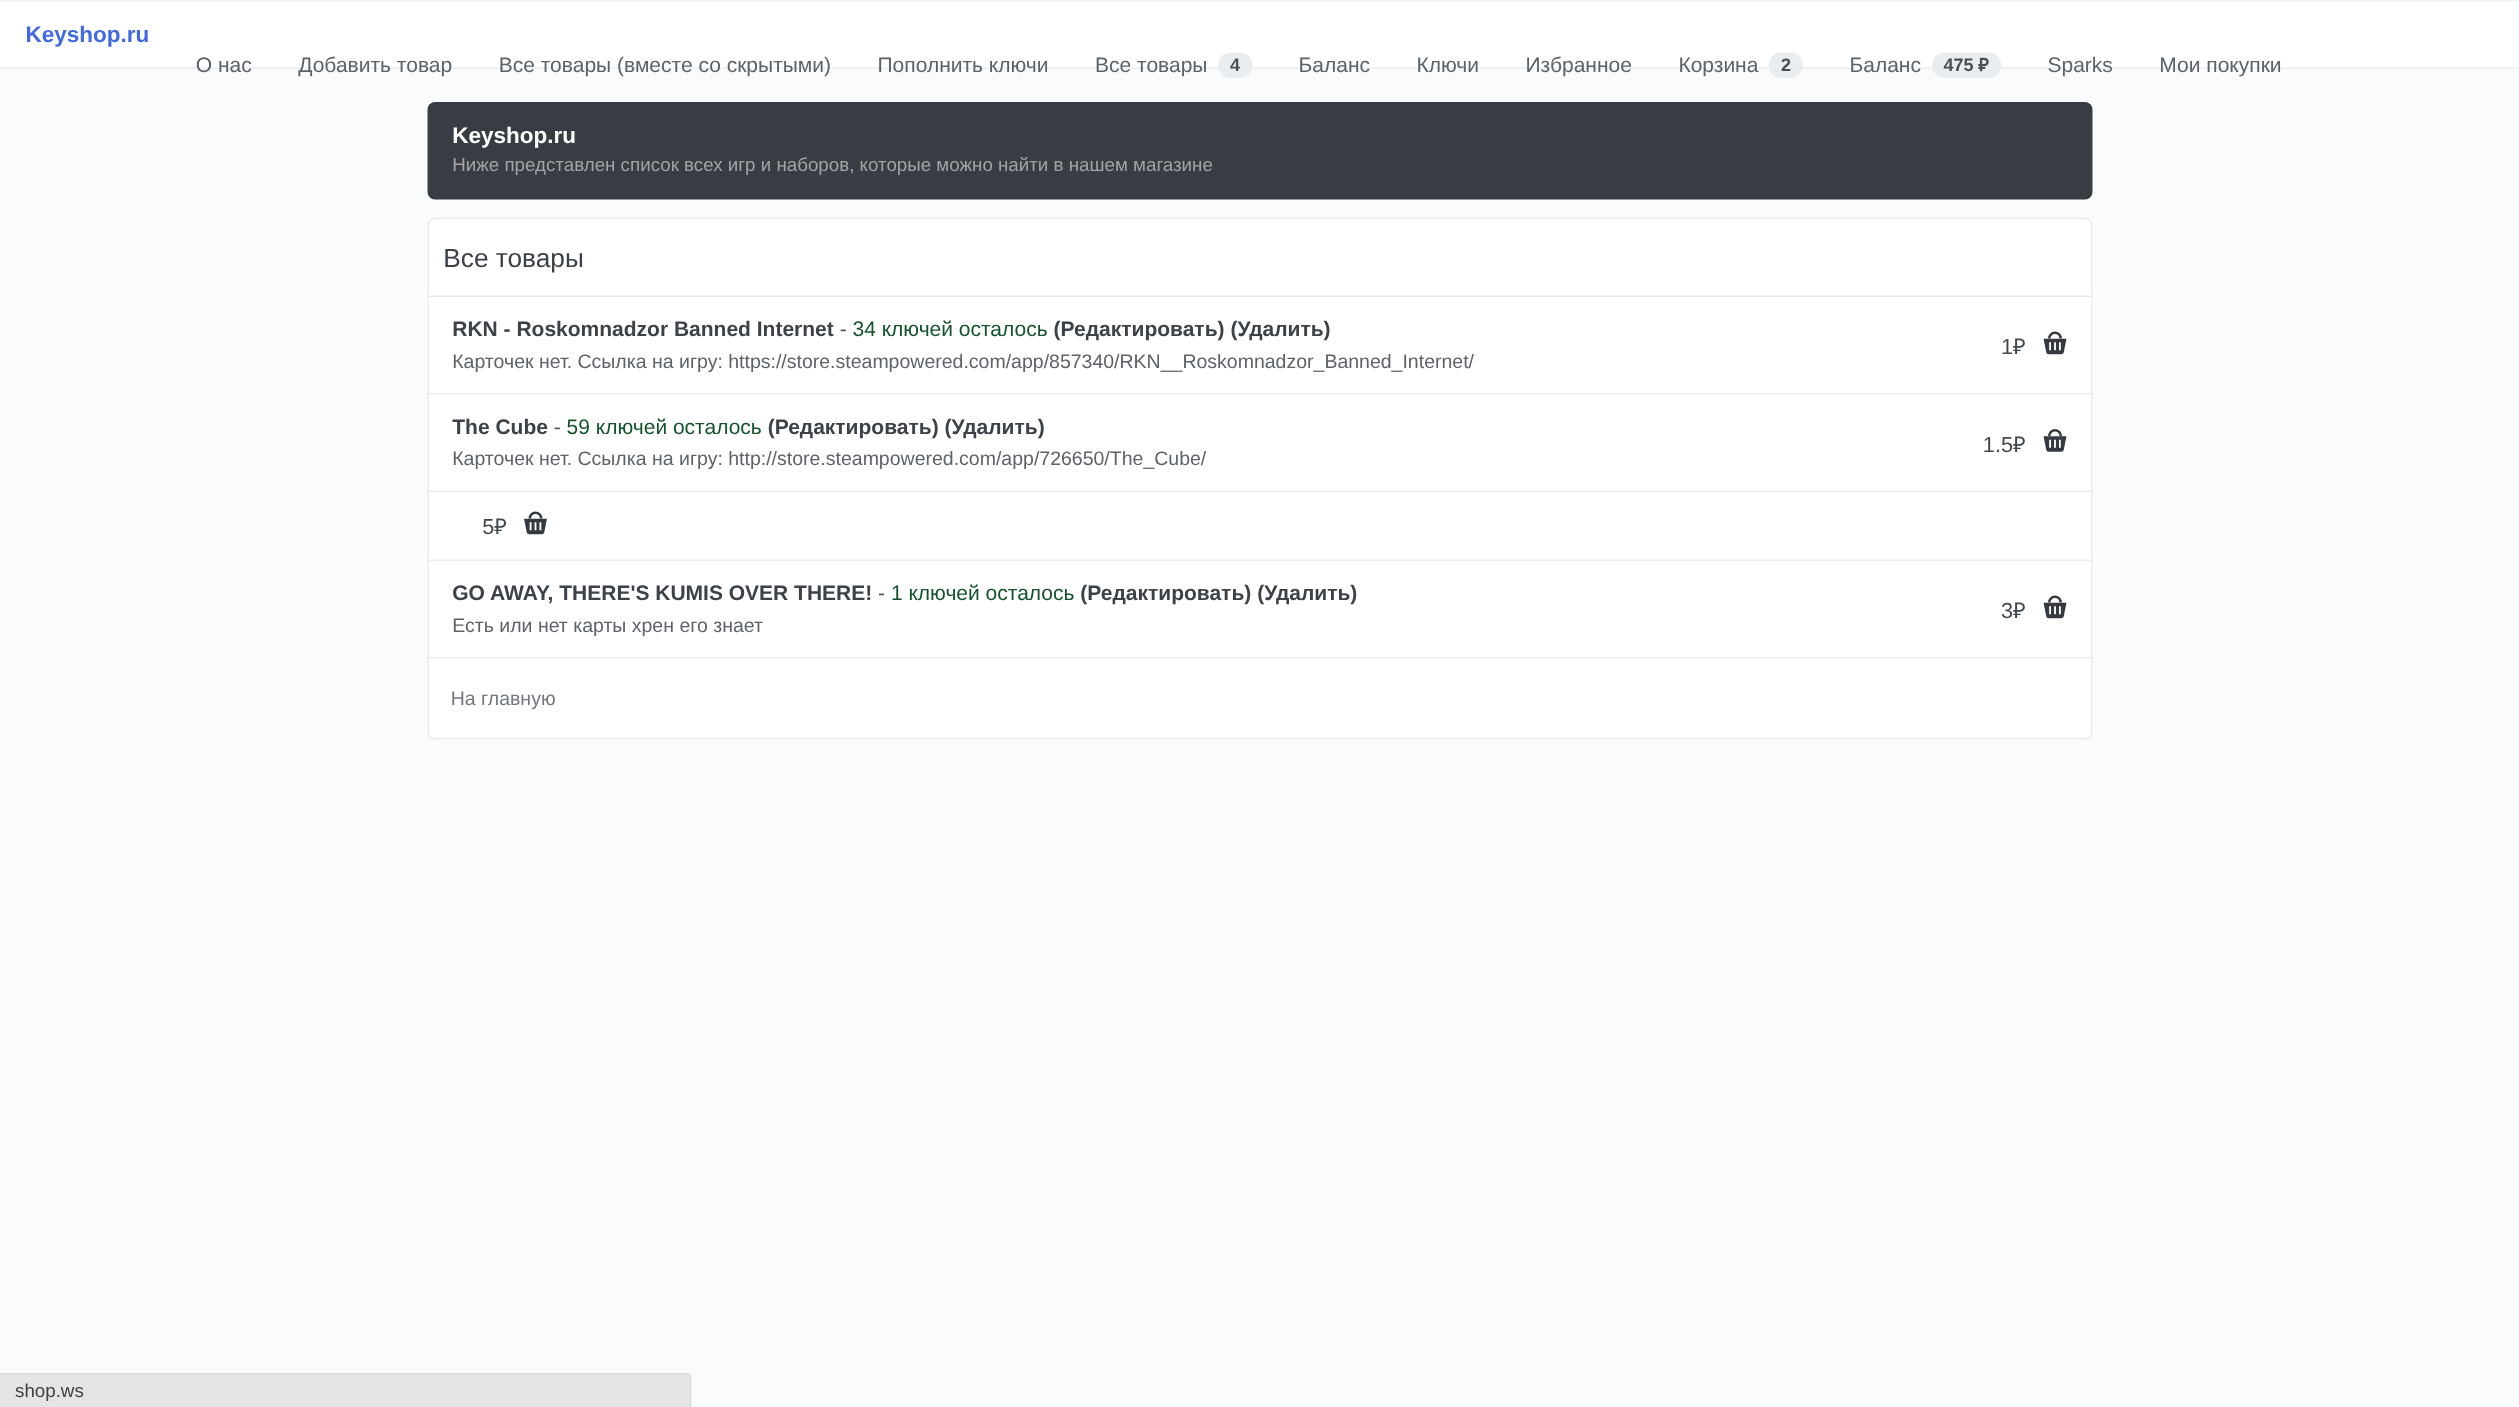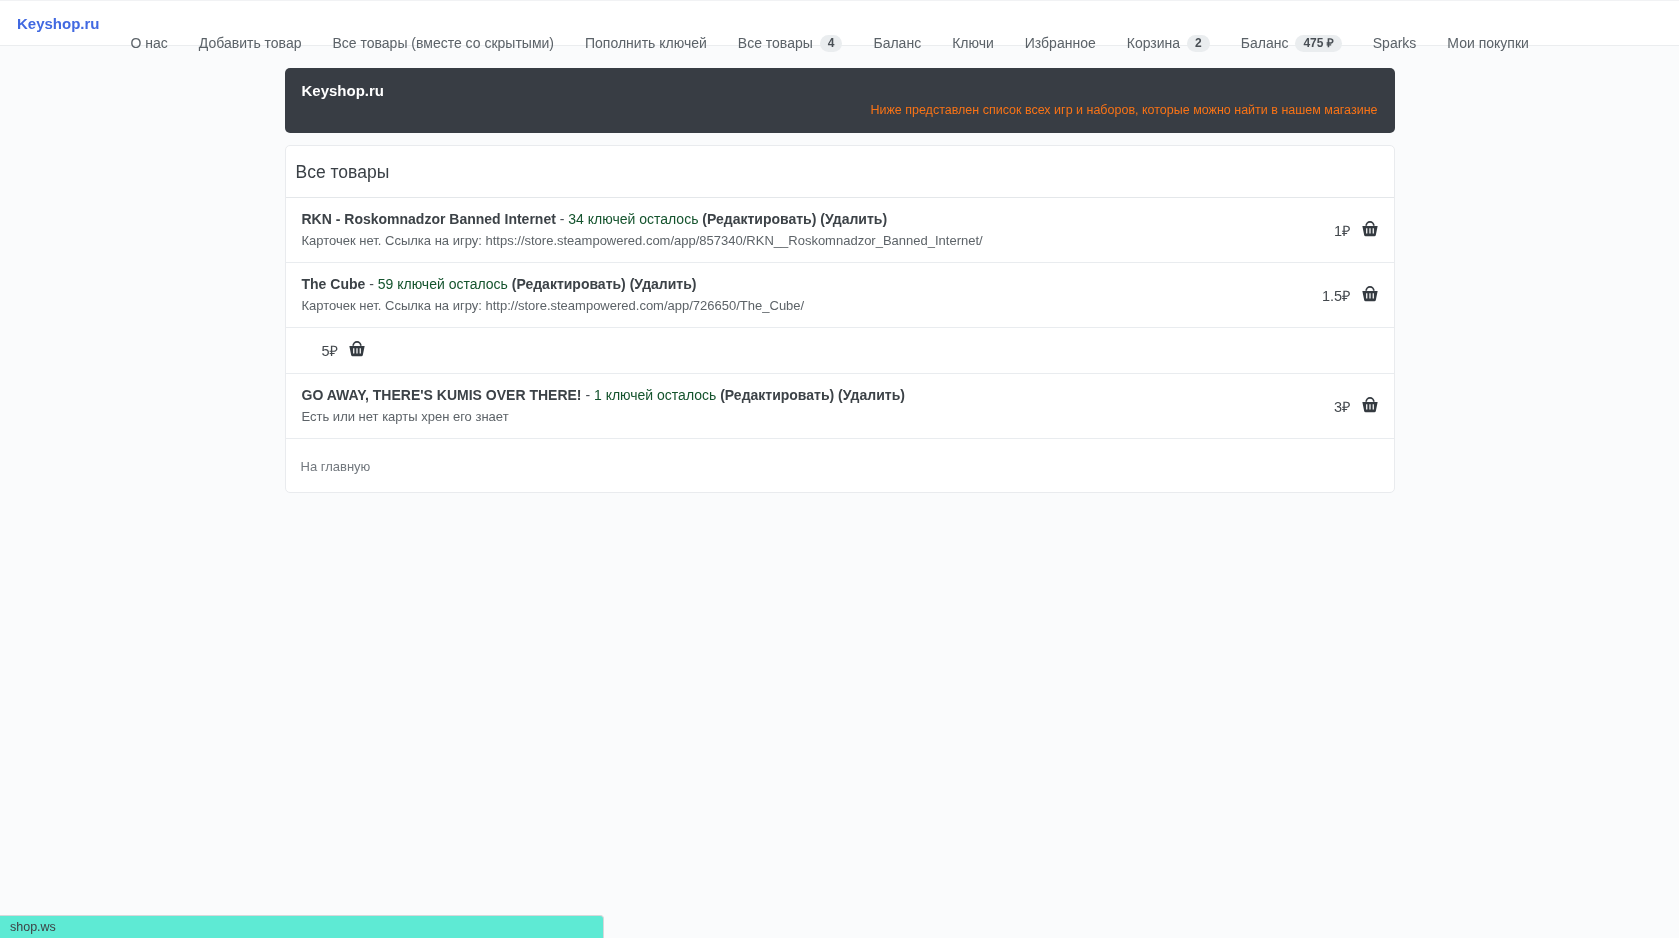--- a/index.html
+++ b/index.html
@@ -54,21 +54,21 @@
   .container { width:1110px; margin:0 auto; }
 
   
   .banner {
     margin-top:22px;
     background:#383d44;
     border-radius:5px;
     padding:13px 17px 14px;
   }
   .banner-title { color:#ffffff; font-size:15px; font-weight:bold; line-height:19px; }
-  .banner-subtitle { color:#f97316; font-size:12.5px; line-height:17px; margin-top:2px;text-align:right; }
+  .banner-subtitle { color:#a3a3a3; font-size:12.5px; line-height:17px; margin-top:2px; }
 
   
   .card {
     margin-top:12px;
     background:#ffffff;
     border:1px solid #e9ebee;
     border-radius:5px;
   }
   .card-heading {
     font-size:17.5px;
@@ -96,22 +96,22 @@
     border-top:1px solid #e9ecef;
     text-align:left;
     padding:18px 15px 17px;
   }
   .home-link { color:#72787e; font-size:13px; text-decoration:none; cursor:pointer; }
 
   
   .status-bar {
     position:absolute;
     left:0; bottom:0;
-    width:604px; height:23px;
-    background:#5eead4;
+    width:461px; height:23px;
+    background:#e5e5e5;
     border:1px solid #d6d8da;
     border-left:none; border-bottom:none;
     border-top-right-radius:4px;
     font-size:12.5px;
     color:#3e4246;
     padding:4px 0 0 10px;
   }
 </style>
 </head>
 <body>
@@ -122,21 +122,21 @@
   <a class="nav-link">
       <span>О нас</span>
     </a>
   <a class="nav-link">
       <span>Добавить товар</span>
     </a>
   <a class="nav-link">
       <span>Все товары (вместе со скрытыми)</span>
     </a>
   <a class="nav-link">
-      <span>Пополнить ключей</span>
+      <span>Пополнить ключи</span>
     </a>
   <a class="nav-link">
     <span>Все товары</span>
     <span class="nav-badge">4</span>
   </a>
   <a class="nav-link">
       <span>Баланс</span>
     </a>
   <a class="nav-link">
       <span>Ключи</span>

